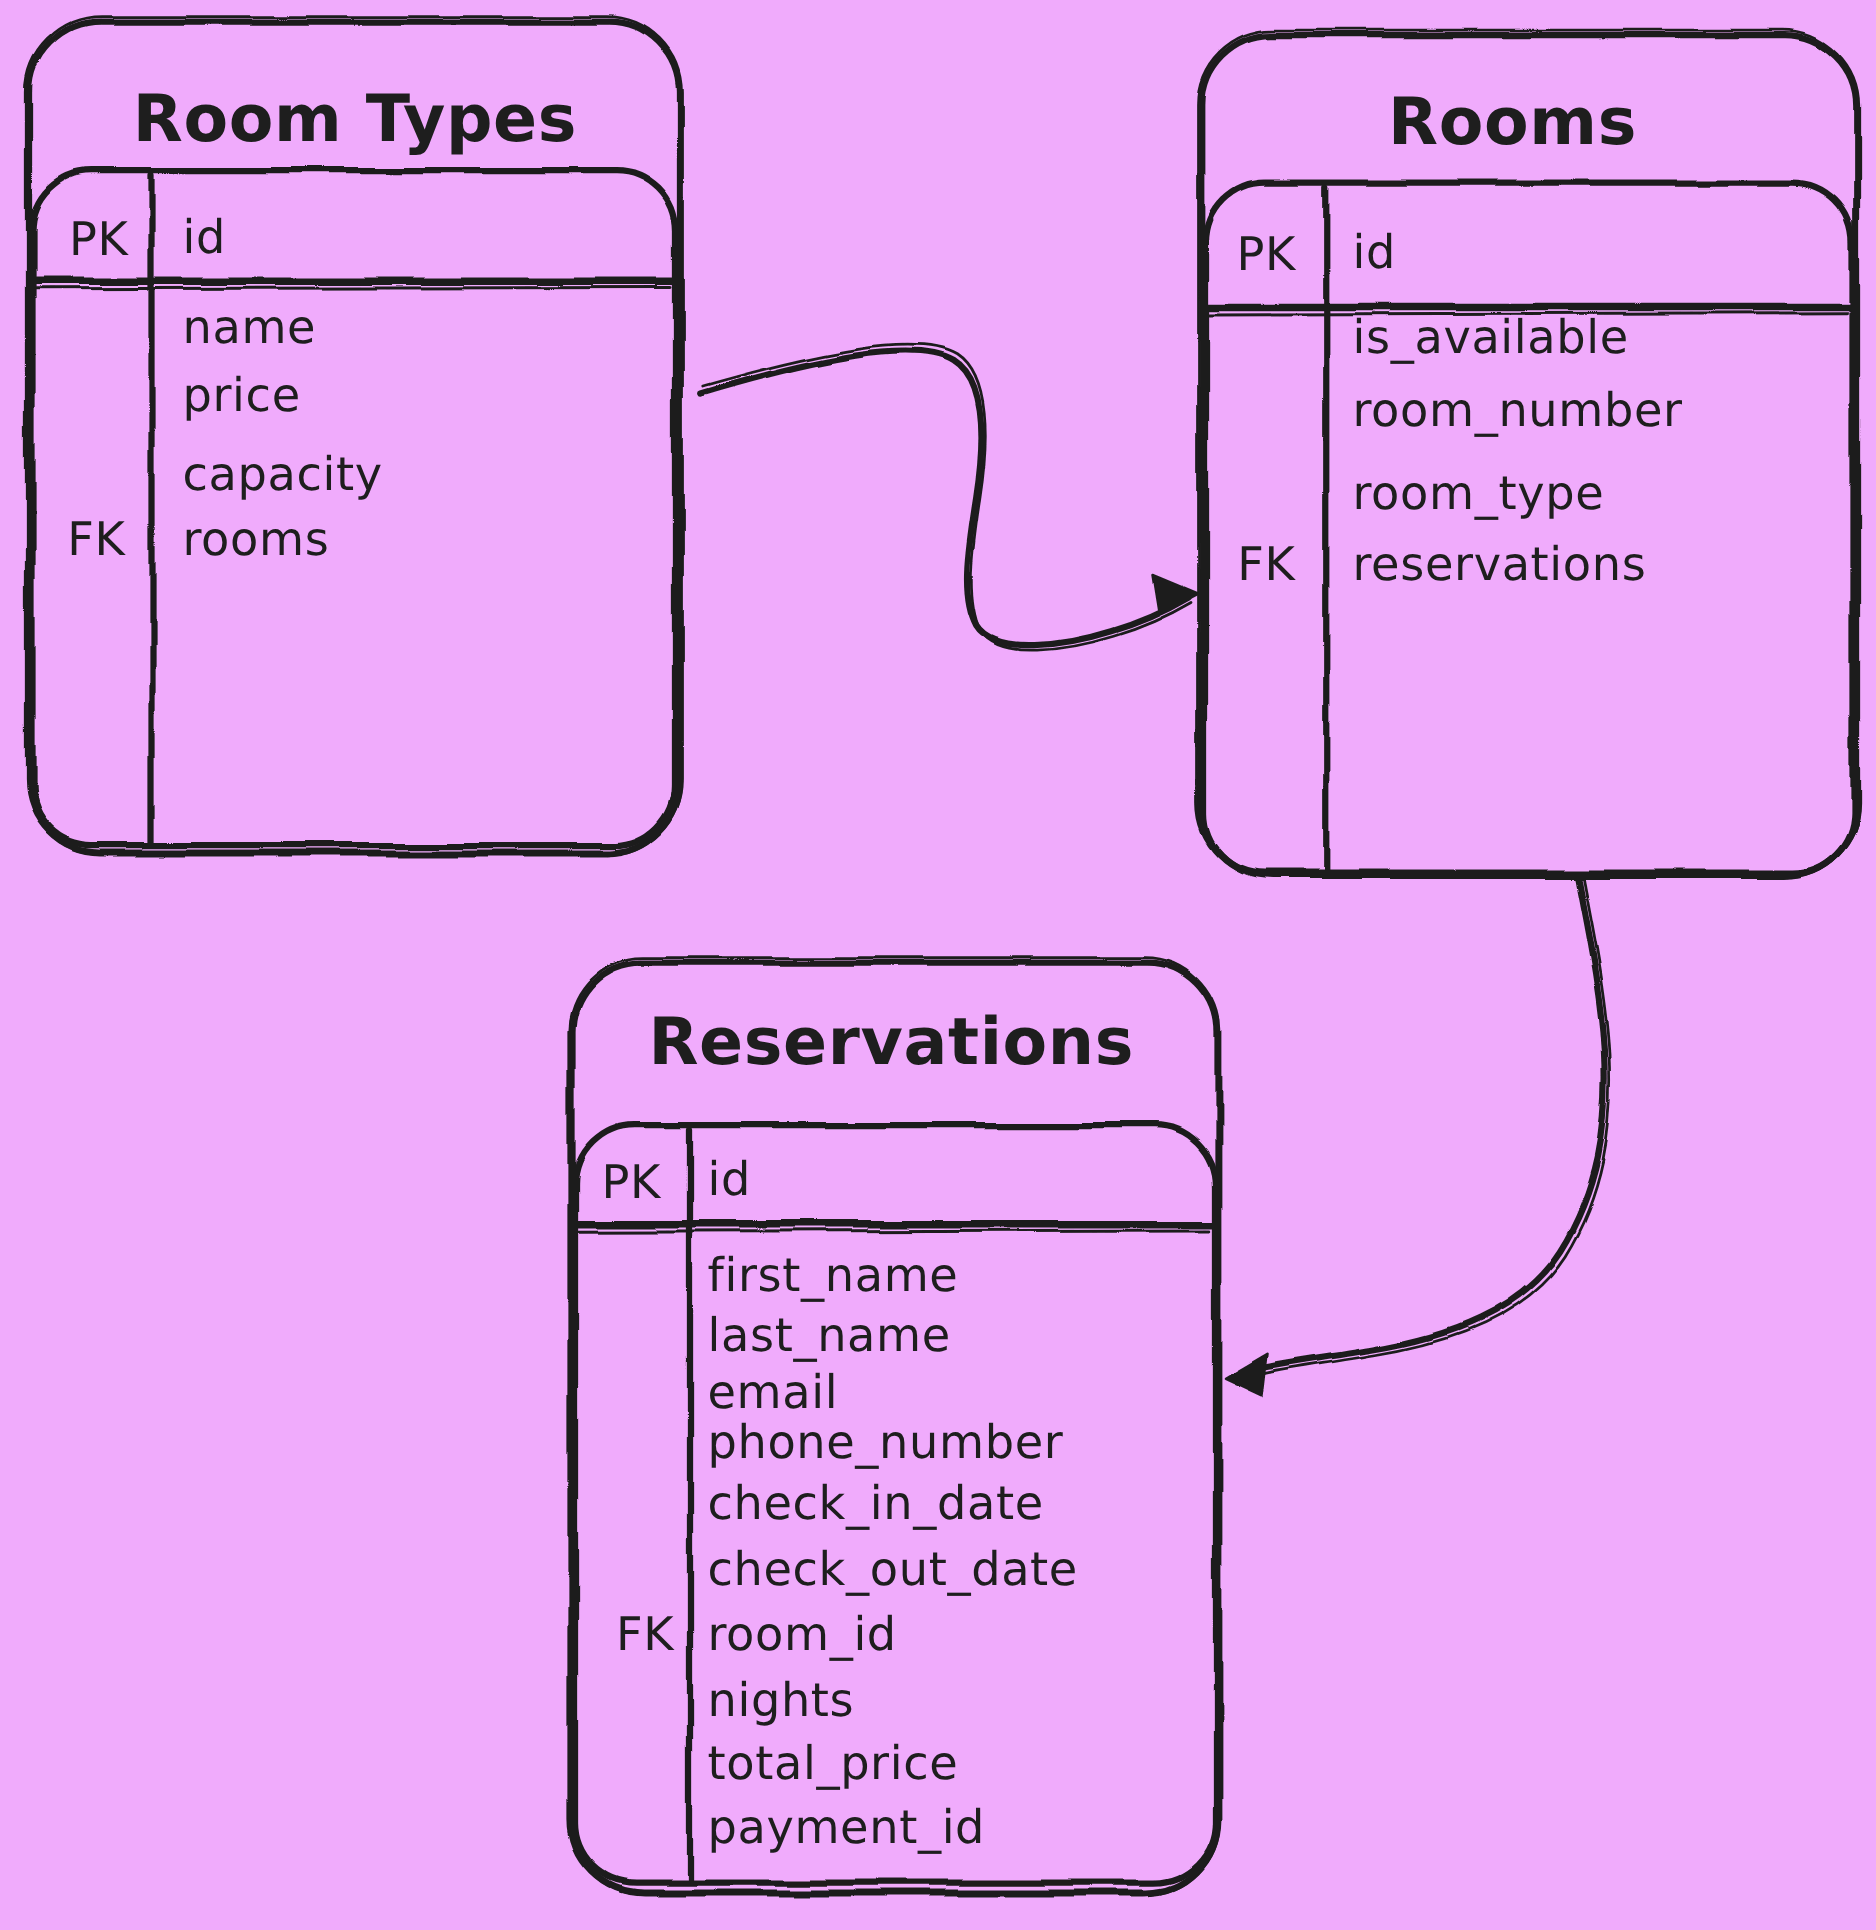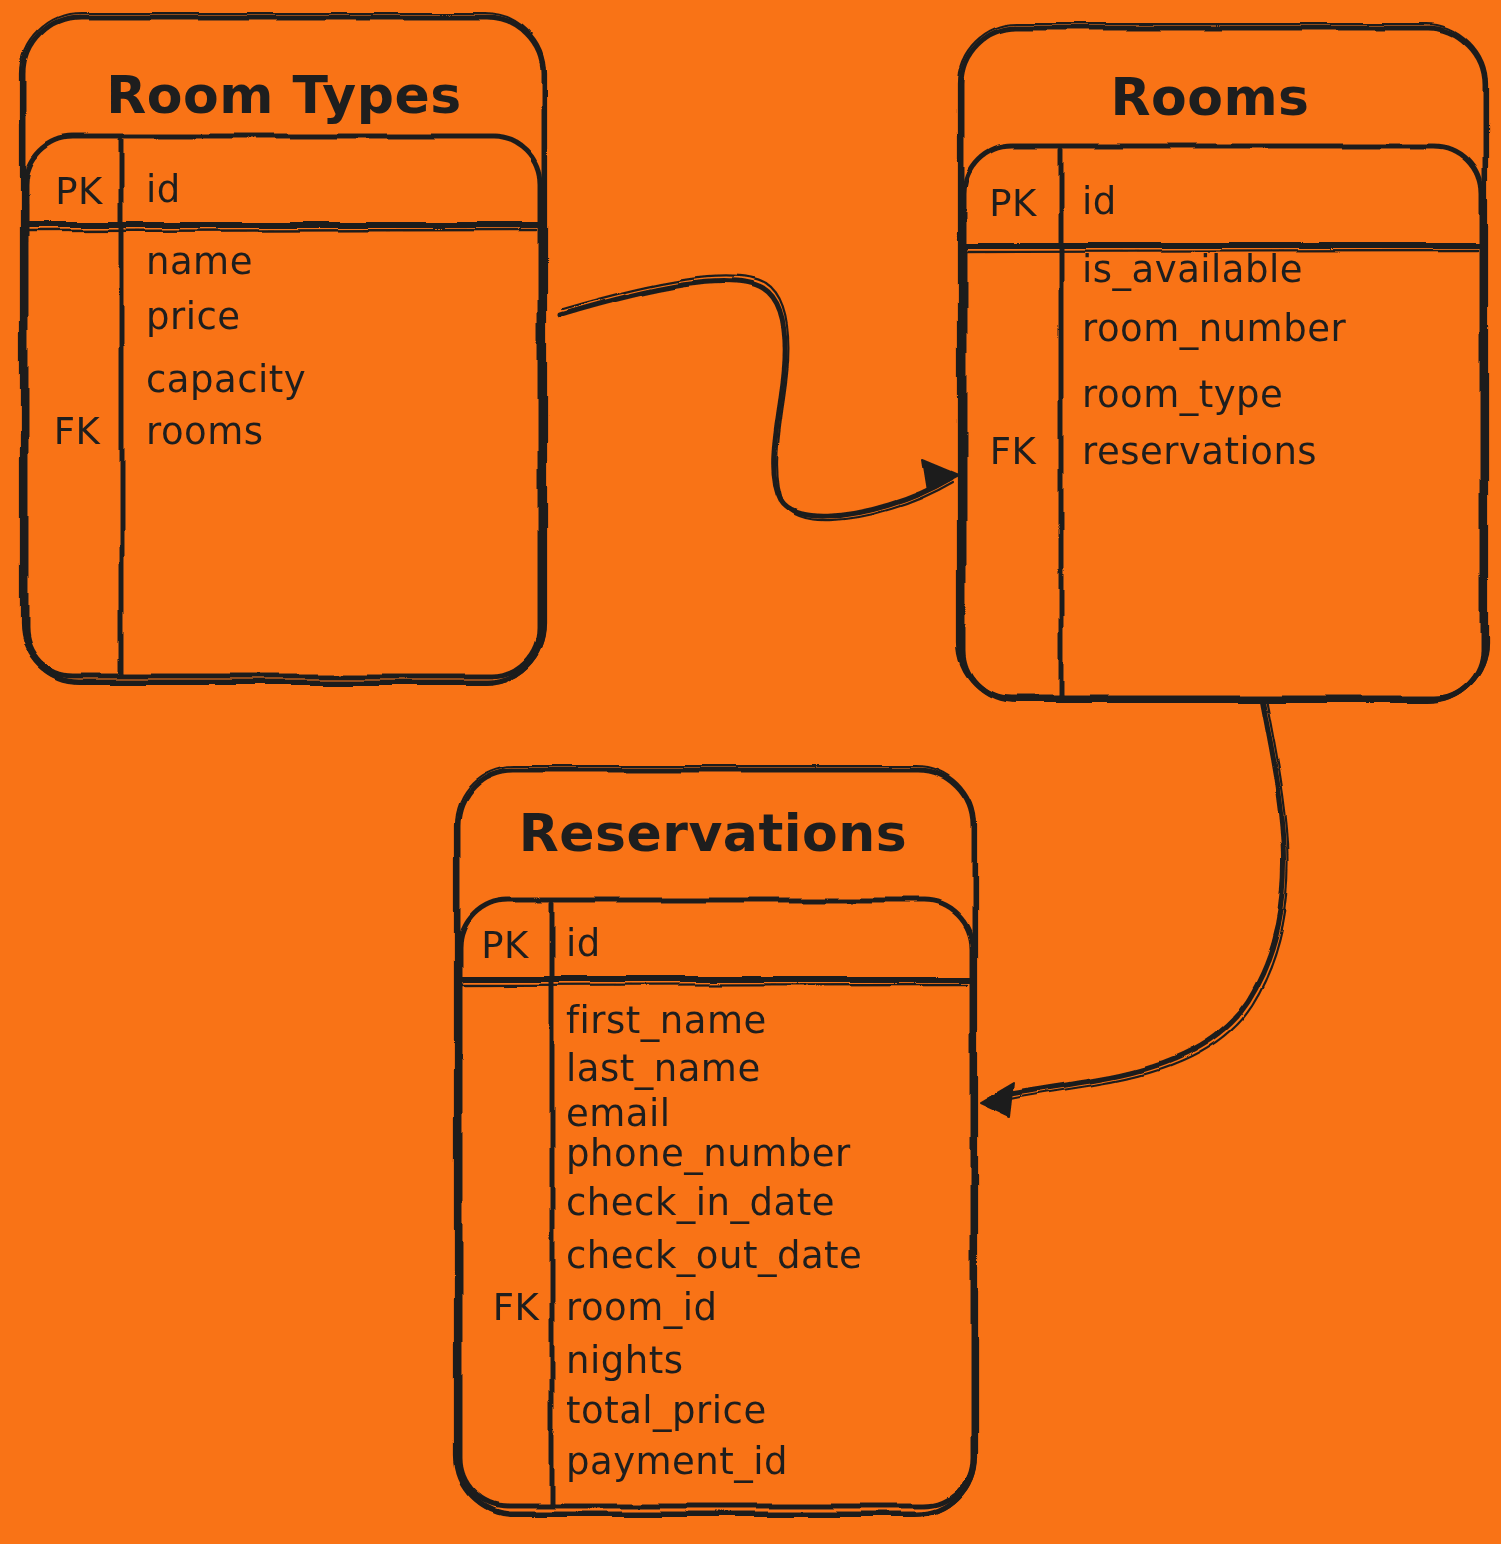--- a/index.html
+++ b/index.html
@@ -5,21 +5,21 @@
   html, body {
     margin: 0;
     padding: 0;
     background: #ffffff;
   }
   .stage {
     position: relative;
     width: 1501px;
     height: 1544px;
     margin: 0 auto;
-    background: #f97316;
+    background: #f0abfc;
     overflow: hidden;
     text-align: center;
   }
   svg { display: block; }
   .ink {
     stroke: #1e1e1e;
     fill: none;
     stroke-linecap: round;
     stroke-linejoin: round;
   }

